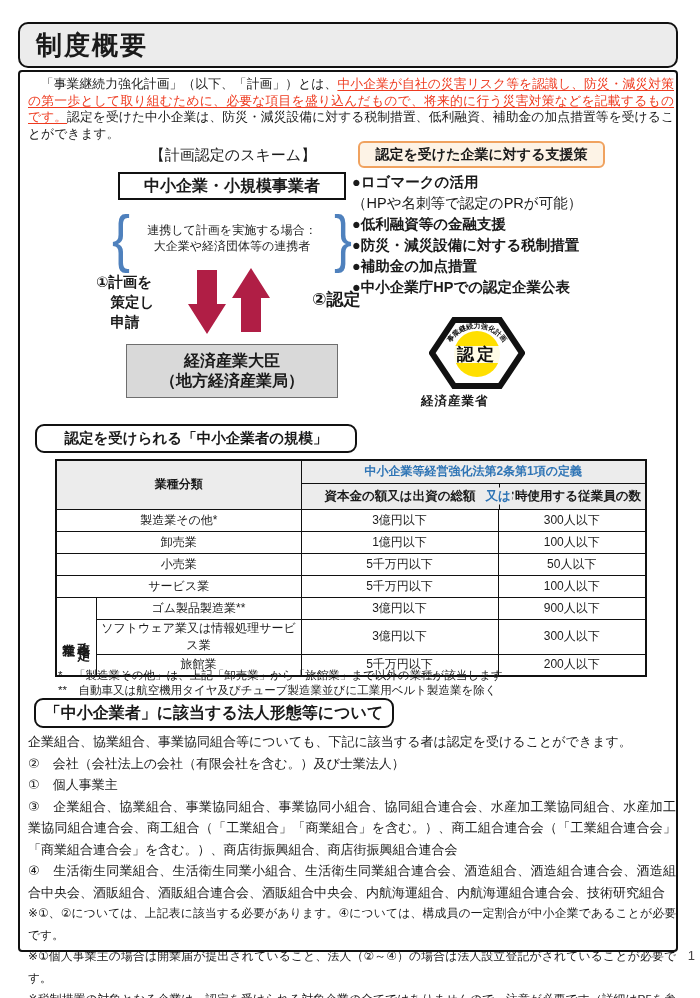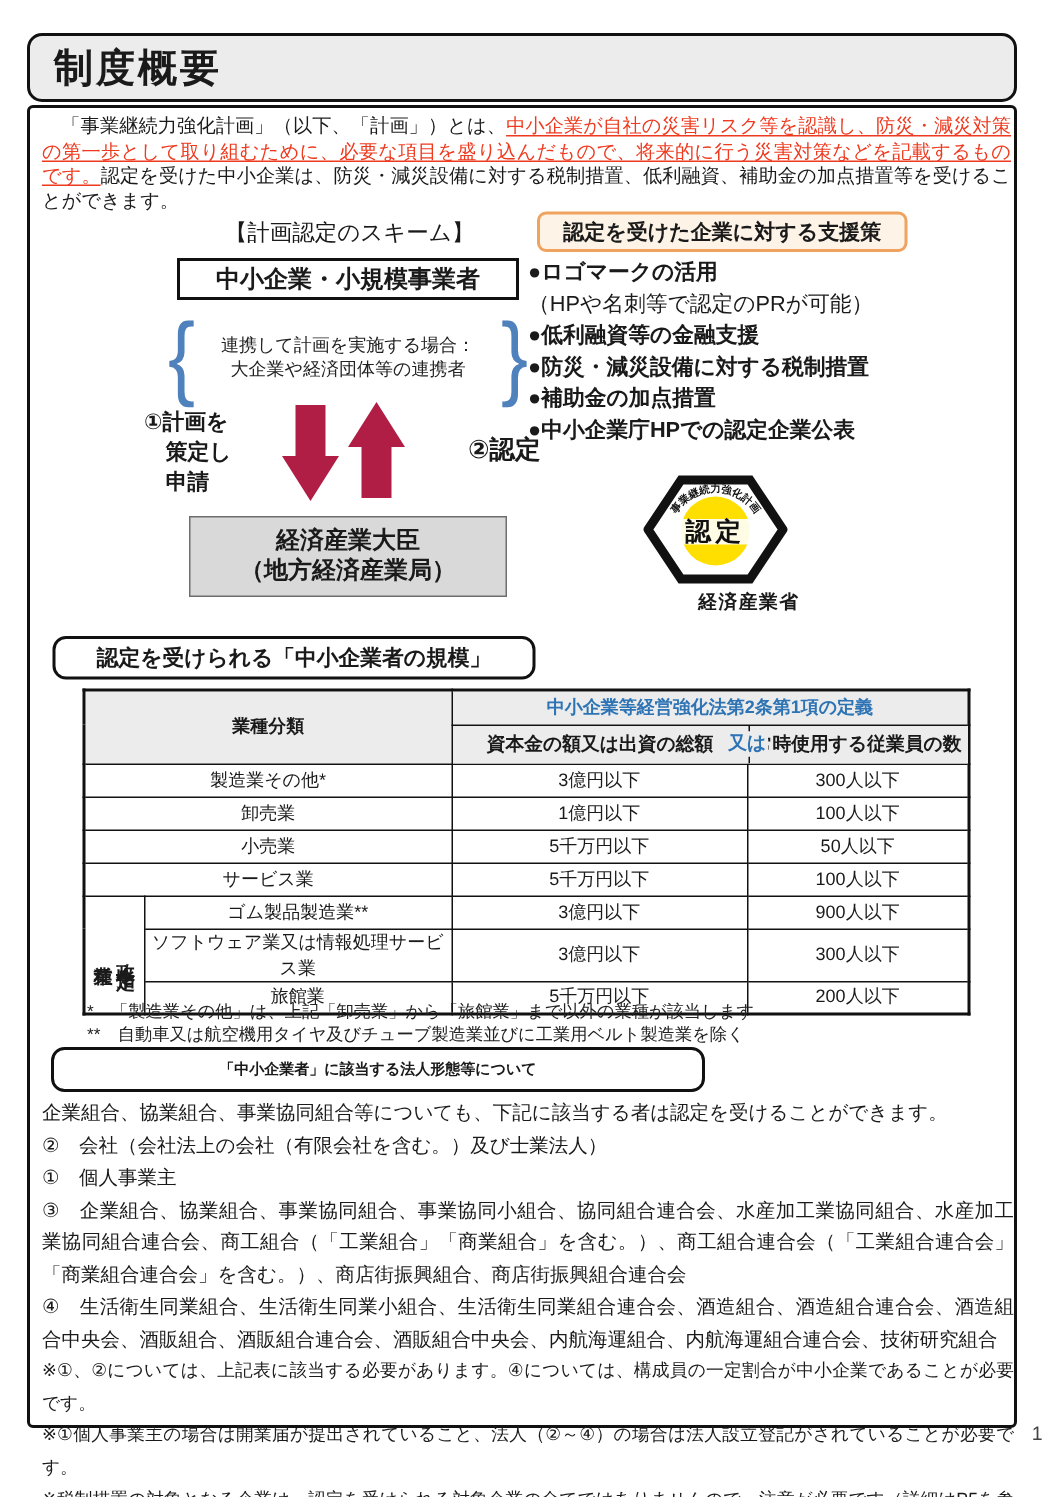--- a/index.html
+++ b/index.html
@@ -54,29 +54,29 @@
     border:2px solid #f0a25f;border-radius:6px;background:#fdf3e6;
     display:flex;align-items:center;justify-content:center;
     font-size:14px;font-weight:bold;box-sizing:border-box;
   }
   .bullets{left:352px;top:172px;width:320px;}
   .bullets .li{font-size:14.5px;font-weight:bold;line-height:21px;letter-spacing:0px;}
   .bullets .li.normal{font-weight:normal;}
 
   
   .badge{left:429px;top:314px;width:96px;height:78px;}
-  .badge-ministry{left:421px;top:393px;width:112px;text-align:right;font-size:12.5px;font-weight:bold;letter-spacing:1px;}
+  .badge-ministry{left:421px;top:393px;width:112px;text-align:left;font-size:12.5px;font-weight:bold;letter-spacing:1px;}
 
   
   .sec-title{
     background:#fff;border:2px solid #111;border-radius:9px;box-sizing:border-box;
     display:flex;align-items:center;justify-content:center;font-weight:bold;
   }
   .sec1{left:35px;top:424px;width:322px;height:29px;font-size:14.5px;}
-  .sec2{left:34px;top:698px;width:436px;height:30px;font-size:10px;}
+  .sec2{left:34px;top:698px;width:360px;height:30px;font-size:16px;}
 
   
   .size-table{left:55px;top:459px;border-collapse:collapse;table-layout:fixed;width:590px;}
   .size-table th,.size-table td{
     border:1px solid #111;padding:0;text-align:center;vertical-align:middle;
     font-size:12px;overflow:hidden;
   }
   .size-table{border:2px solid #111;}
   .size-table .hrow1{height:23px;}
   .size-table .hrow2{height:26px;}

